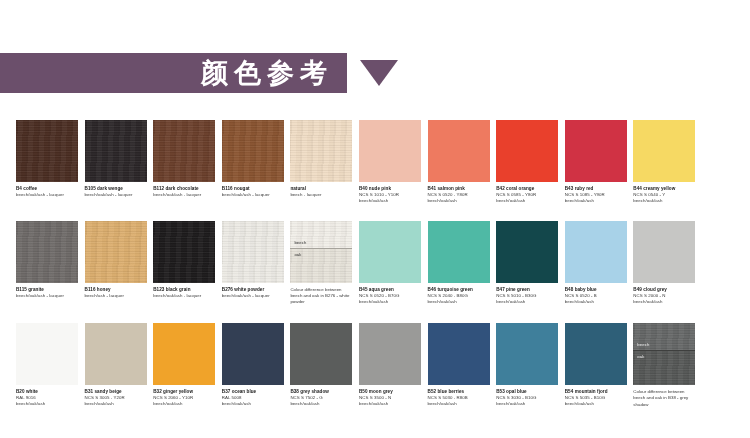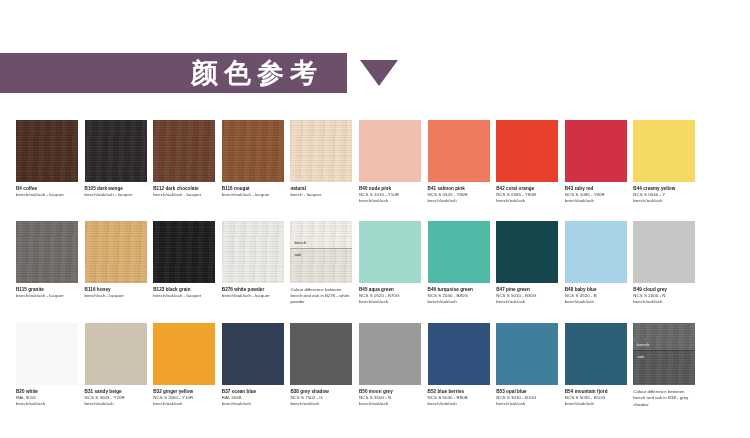--- a/index.html
+++ b/index.html
@@ -23,21 +23,21 @@
     background: #6b4f6b;
     display: flex;
     align-items: center;
     justify-content: flex-end;
   }
   .header-title {
     color: #ffffff;
     font-size: 27px;
     font-weight: bold;
     letter-spacing: 6px;
-    padding-right: 24px;
+    padding-right: 14px;
     font-family: "DejaVu Sans", sans-serif;
   }
   .header-arrow {
     position: absolute;
     left: 360px;
     top: 60px;
     width: 0;
     height: 0;
     border-left: 19px solid transparent;
     border-right: 19px solid transparent;

